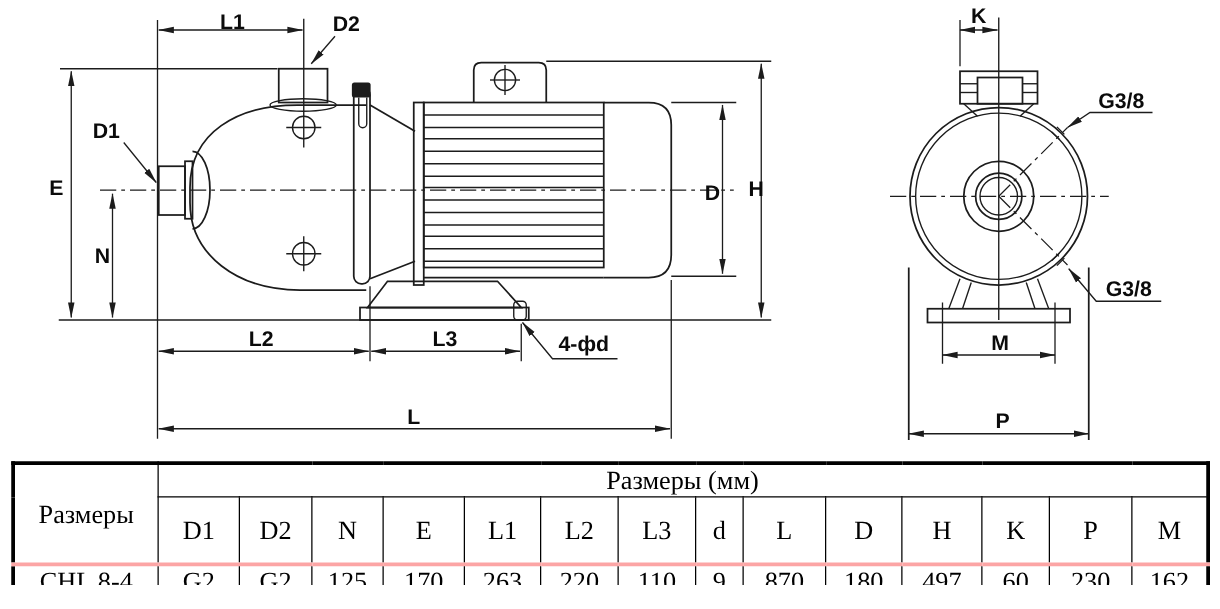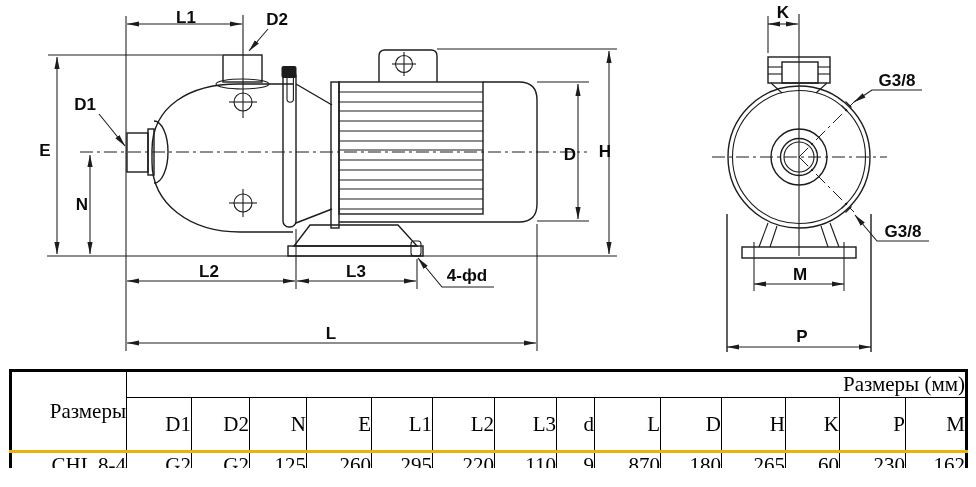--- a/index.html
+++ b/index.html
@@ -7,28 +7,28 @@
          font-family:"Liberation Sans",sans-serif;}
   svg{position:absolute;left:0;top:0;}
   .geo{stroke:#1c1c1c;stroke-width:1.4;fill:none;}
   .geo2{stroke:#1c1c1c;stroke-width:1.1;fill:none;}
   .dim{stroke:#1c1c1c;stroke-width:1.05;fill:none;}
   .cl{stroke:#1c1c1c;stroke-width:1;fill:none;stroke-dasharray:13 4 3 4;}
   .lbl{font:bold 17px "Liberation Sans",sans-serif;fill:#0b0b0b;text-anchor:middle;}
   table.dims{position:absolute;left:9px;top:369px;width:956px;border-collapse:collapse;
       table-layout:fixed;background:#fff;color:#000;
       font-family:"Liberation Serif","DejaVu Serif",serif;}
-  table.dims th,table.dims td{border:1.2px solid #000;text-align:right;vertical-align:middle;
+  table.dims th,table.dims td{border:1.2px solid #000;text-align:center;vertical-align:middle;
       padding:0;font-size:21px;font-weight:normal;overflow:hidden;margin-left:32px;}
   table.dims{border:3px solid #000;}
   tr.r1{height:25px;} tr.r2{height:54px;} tr.r3{height:28px;}
   th.model{font-weight:bold;font-size:21px;border-right:3px solid #000;}
   th.sizes{font-weight:bold;font-size:21px;}
   td.model-val{border-right:3px solid #000;}
-  tr.r3 td{border-top:3px solid #eab308;}
+  tr.r3 td{border-top:3px solid #fca5a5;}
   td.thickl{border-left:2.5px solid #000;}
 </style>
 </head>
 <body>
 
 <div class="stage">
 
   <svg width="976" height="366" viewBox="0 0 976 366">
     <defs>
       <marker id="arw" viewBox="0 0 12 6" refX="11.6" refY="3" markerWidth="12.5" markerHeight="6.5" orient="auto-start-reverse" markerUnits="userSpaceOnUse">
@@ -250,27 +250,27 @@
       <th>H</th>
       <th>K</th>
       <th>P</th>
       <th>M</th>
     </tr>
     <tr class="r3">
       <td class="model-val">CHL 8-4</td>
       <td>G2</td>
       <td>G2</td>
       <td>125</td>
-      <td>260</td>
-      <td class="thickl">295</td>
+      <td>170</td>
+      <td class="thickl">263</td>
       <td>220</td>
       <td>110</td>
       <td>9</td>
       <td>870</td>
       <td>180</td>
-      <td>265</td>
+      <td>497</td>
       <td>60</td>
       <td>230</td>
       <td>162</td>
     </tr>
   </tbody>
     </table>
 </div>
 
 </body></html>

